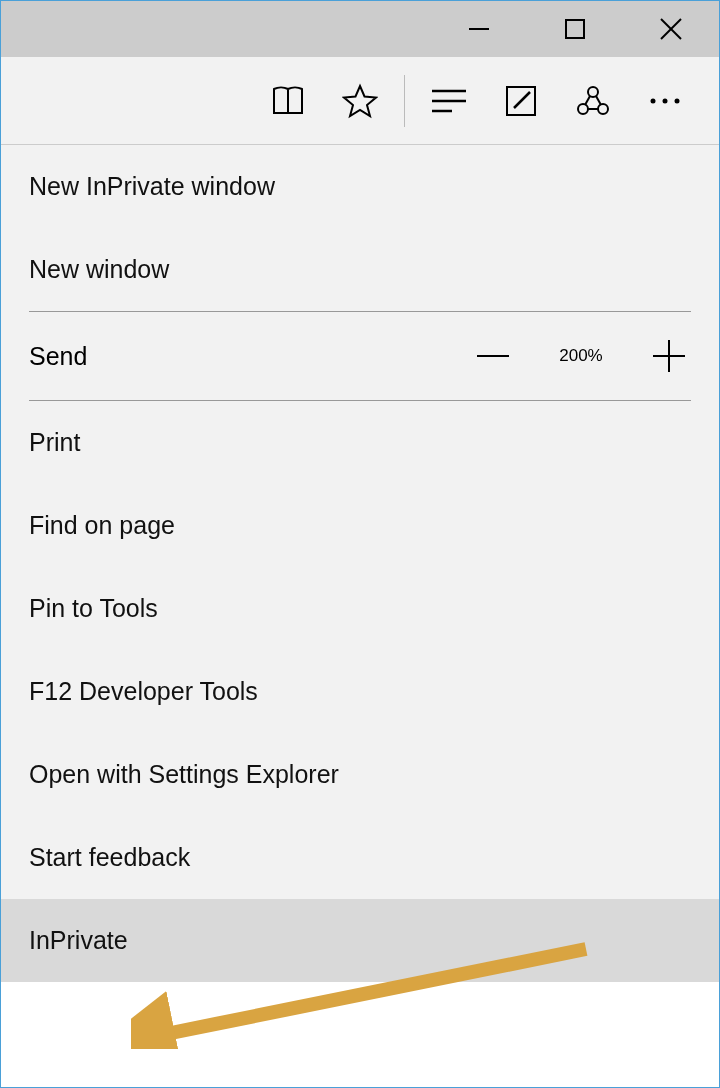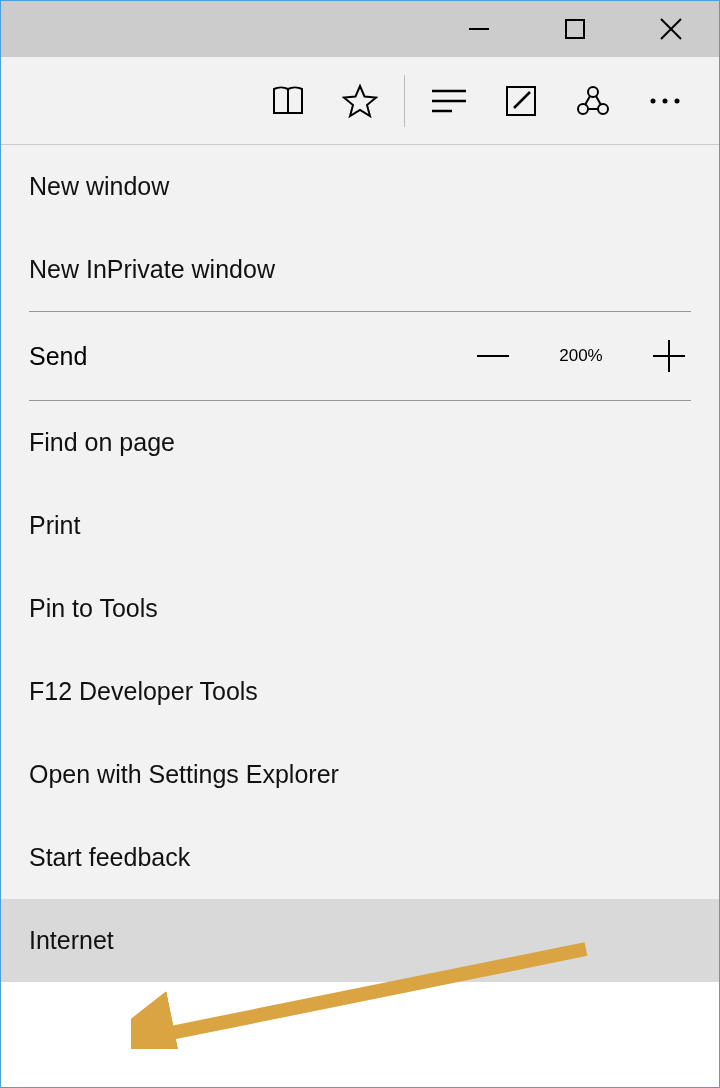--- a/index.html
+++ b/index.html
@@ -170,22 +170,22 @@
   <div class="tool-btn">
     <svg width="36" height="10" viewBox="0 0 36 10">
       <circle cx="6" cy="5" r="2.5" fill="#000"></circle>
       <circle cx="18" cy="5" r="2.5" fill="#000"></circle>
       <circle cx="30" cy="5" r="2.5" fill="#000"></circle>
     </svg>
   </div>
 </div>
 
 <div class="menu">
+  <div class="menu-item">New InPrivate window</div>
   <div class="menu-item">New window</div>
-  <div class="menu-item">New InPrivate window</div>
 
   <div class="divider"></div>
 
   <div class="zoom-row">
     <span>Send</span>
     <div class="zoom-controls">
       <div class="zoom-btn">
         <svg width="40" height="40" viewBox="0 0 40 40">
           <line x1="4" y1="20" x2="36" y2="20" stroke="#000" stroke-width="2"></line>
         </svg>
@@ -195,27 +195,27 @@
         <svg width="40" height="40" viewBox="0 0 40 40">
           <line x1="4" y1="20" x2="36" y2="20" stroke="#000" stroke-width="2"></line>
           <line x1="20" y1="4" x2="20" y2="36" stroke="#000" stroke-width="2"></line>
         </svg>
       </div>
     </div>
   </div>
 
   <div class="divider"></div>
 
+  <div class="menu-item">Print</div>
   <div class="menu-item">Find on page</div>
-  <div class="menu-item">Print</div>
   <div class="menu-item">Pin to Tools</div>
   <div class="menu-item">F12 Developer Tools</div>
   <div class="menu-item">Open with Settings Explorer</div>
   <div class="menu-item">Start feedback</div>
-  <div class="menu-item hover">Internet</div>
+  <div class="menu-item hover">InPrivate</div>
 </div>
 
 <svg class="annotation-arrow" viewBox="0 0 470 120">
   <defs>
     <marker id="arrowhead" markerWidth="6" markerHeight="6" refX="1" refY="3" orient="auto">
       <polygon points="0 0, 6 3, 0 6" fill="#d9a441"></polygon>
     </marker>
   </defs>
   <line x1="455" y1="20" x2="30" y2="106" stroke="#d9a441" stroke-width="14" marker-end="url(#arrowhead)"></line>
 </svg>

